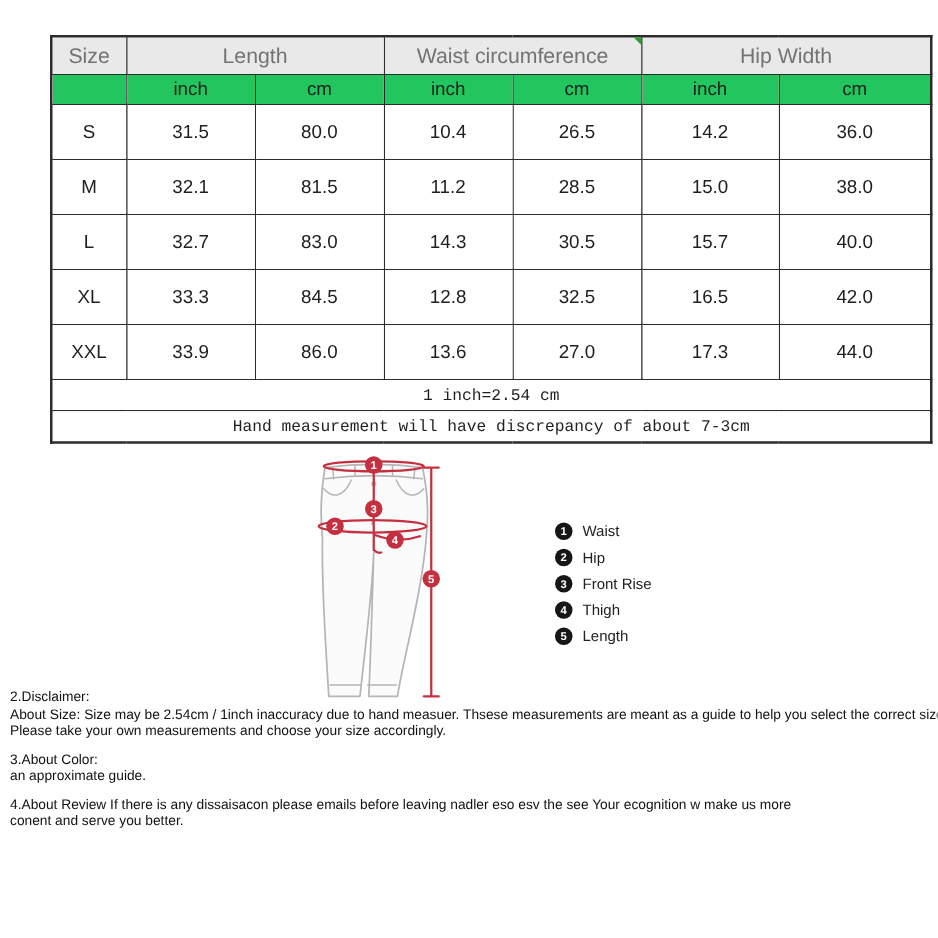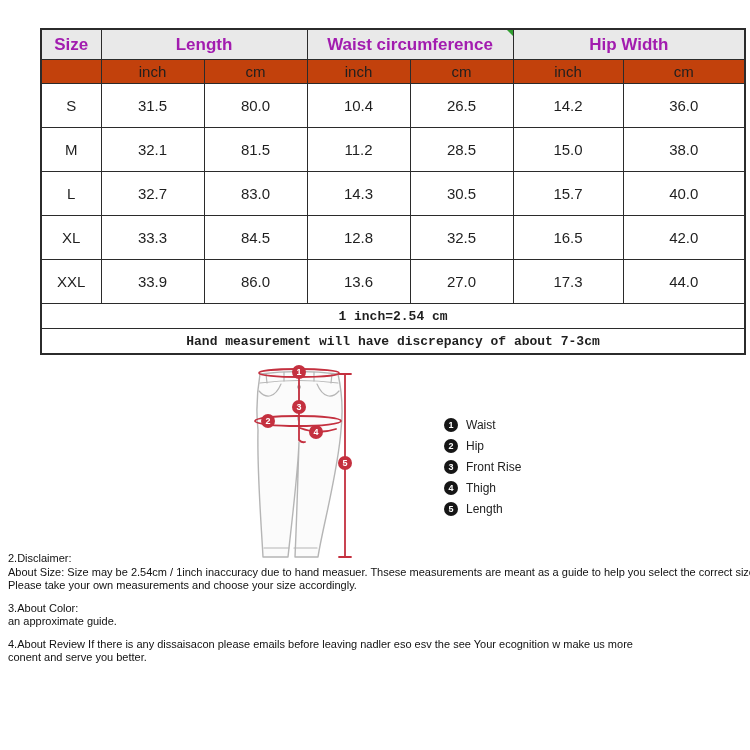--- a/index.html
+++ b/index.html
@@ -11,29 +11,29 @@
   .size-table{
     position:absolute;left:40px;top:28px;width:704px;
     border-collapse:collapse;table-layout:fixed;
     border:2px solid #2b2b2b;
   }
   .size-table td{
     border:1px solid #2b2b2b;text-align:center;vertical-align:middle;
     font-size:15px;color:#1f1f1f;padding:0;position:relative;
   }
   .size-table tr.group-row td{
-    background:#e9e9e9;font-weight:bold;font-size:17px;color:#a21caf;height:29px;
+    background:#e9e9e9;font-weight:normal;font-size:17px;color:#737373;height:29px;
   }
   .size-table tr.unit-row td{
-    background:#c2410c;font-size:15px;height:23px;
+    background:#22c55e;font-size:15px;height:23px;
   }
   .size-table tr.data-row td{height:43px;background:#fff;}
   .size-table tr.note-row td{
     height:24px;background:#fff;
-    font-family:"Liberation Mono", monospace;font-weight:bold;font-size:13px;
+    font-family:"Liberation Mono", monospace;font-weight:normal;font-size:13px;
   }
   .corner-marker{
     position:absolute;top:0;right:0;width:0;height:0;
     border-left:6px solid transparent;border-top:6px solid #2f9e2f;
   }
   
   .pants-svg{position:absolute;left:252px;top:360px;}
   .legend{position:absolute;left:444px;top:414px;}
   .legend-item{display:flex;align-items:center;height:21px;}
   .legend-badge{

